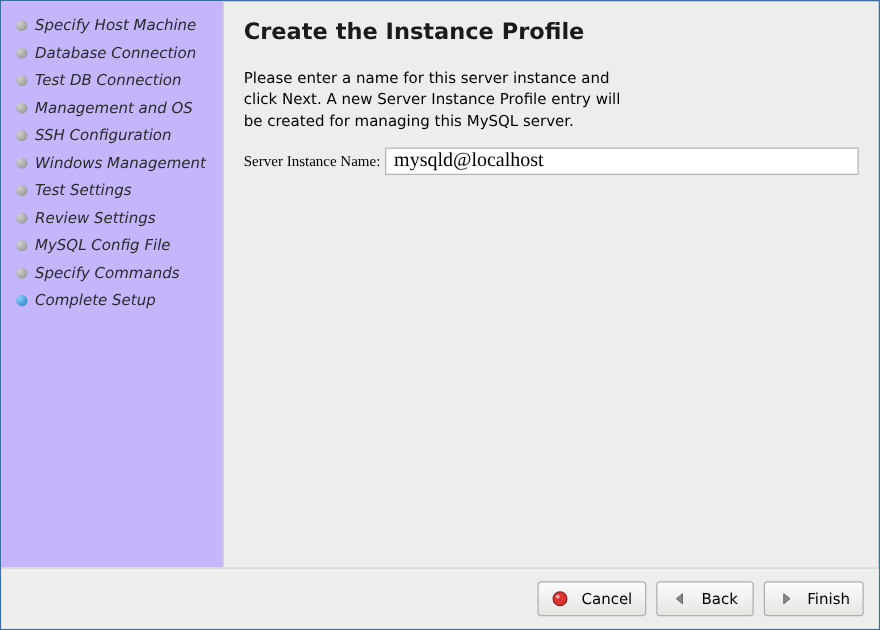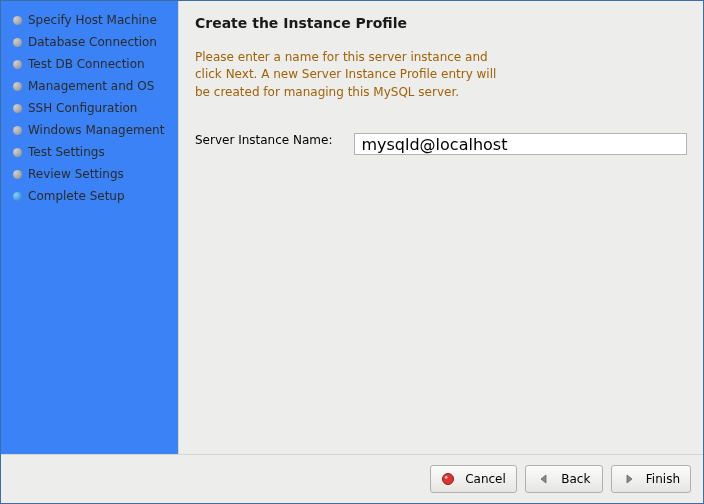--- a/index.html
+++ b/index.html
@@ -35,24 +35,25 @@
     display: flex; align-items: center; justify-content: center;
     color: #1d3b56;
   }
   .titlebar .win-btn svg { display:block; }
   .body {
     flex: 1; display: flex;
     min-height: 0;
   }
   .sidebar {
     width: 178px;
-    background: #3b82f6;
+    background: #c4b5fd;
     border-right: 1px solid #d4d4d4;
     padding: 8px 4px 15px 10px;
     overflow: auto;
+    font-style: italic;
   }
   .sidebar .step {
     display: flex; align-items: center;
     padding: 4px 2px;
     color: #2b2b2b;
     white-space: nowrap;
   }
   .sidebar .step .bullet {
     width: 9px; height: 9px;
     border-radius: 50%;
@@ -62,32 +63,32 @@
   }
   .sidebar .step.active .bullet {
     background: radial-gradient(circle at 30% 30%, #8bd0ff, #1e77c0);
   }
   .main {
     flex: 1;
     padding: 10px 16px 10px 16px;
     display: flex; flex-direction: column;
   }
   .main h1 {
-    font-size: 14px; font-weight: bold;
+    font-size: 18px; font-weight: bold;
     margin: 4px 0 18px 0;
     color: #1a1a1a;
   }
   .main .instructions {
-    color: #a16207;
+    color: #000000;
     line-height: 1.45;
     max-width: 320px;
-    margin-bottom: 32px;
+    margin-bottom: 12px;
   }
   .main .form-row {
-    display: flex; align-items: flex-start; gap: 22px;
+    display: flex; align-items: center; gap: 4px; font-family: Liberation Serif, serif;
   }
   .main .form-row label { white-space: nowrap; }
   .main .form-row input {
     flex: 1;
     height: 22px;
     border: 1px solid #b4b4b4;
     background: #fff;
     padding: 2px 6px;
     font-family: inherit; font-size: 16px;
     outline: none;
@@ -143,20 +144,28 @@
           <span class="bullet"></span>
           <span>Windows Management</span>
         </div>
         <div class="step">
           <span class="bullet"></span>
           <span>Test Settings</span>
         </div>
         <div class="step">
           <span class="bullet"></span>
           <span>Review Settings</span>
+        </div>
+        <div class="step">
+          <span class="bullet"></span>
+          <span>MySQL Config File</span>
+        </div>
+        <div class="step">
+          <span class="bullet"></span>
+          <span>Specify Commands</span>
         </div>
         <div class="step active">
           <span class="bullet"></span>
           <span>Complete Setup</span>
         </div>
       </div>
     <div class="main">
       <h1>Create the Instance Profile</h1>
       <div class="instructions">Please enter a name for this server instance and click Next. A new Server Instance Profile entry will be created for managing this MySQL server.</div>
       <div class="form-row">

